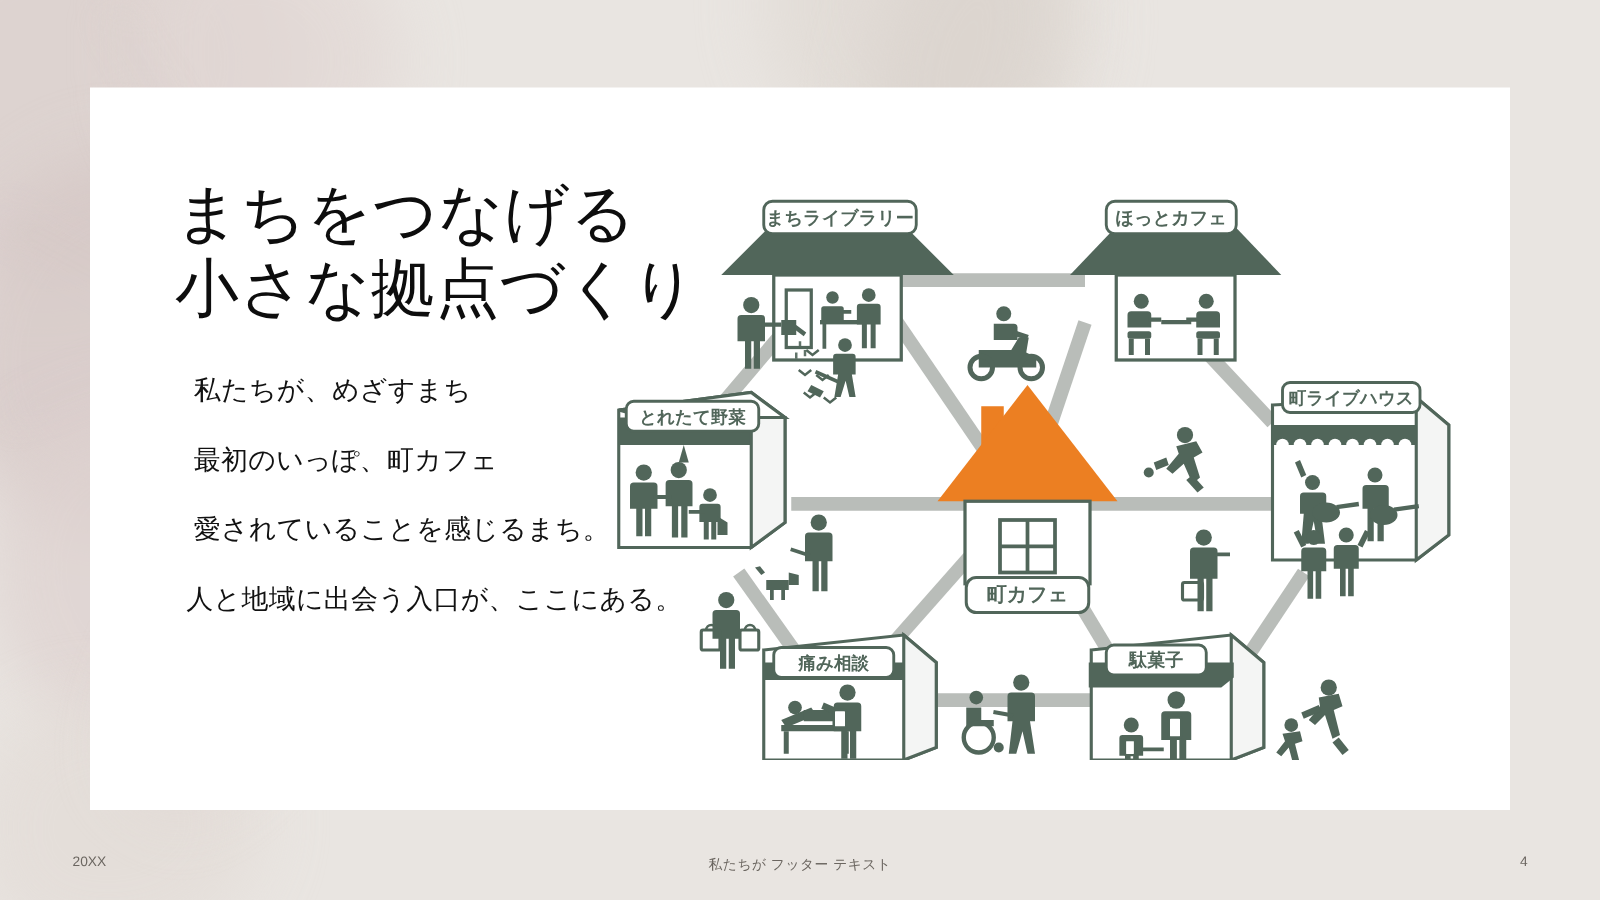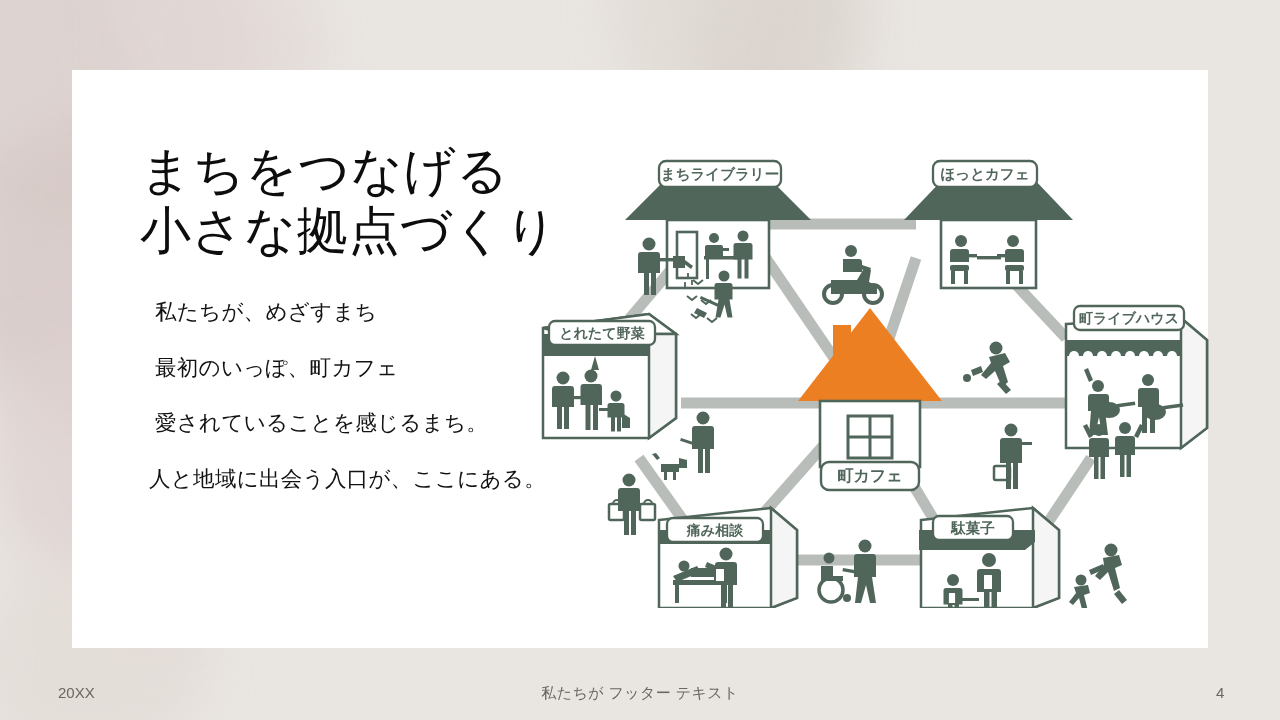--- a/index.html
+++ b/index.html
@@ -38,26 +38,26 @@
 
   
   #body-list{position:absolute;left:155px;top:302px;width:440px;}
   #body-list .bline{
     font-size:21.5px;color:#121212;line-height:1;
     margin-bottom:34px;letter-spacing:.3px;white-space:nowrap;
   }
   #body-list .bline:last-child{margin-bottom:16px;margin-left:-6px;}
 
   
-  #diagram{position:absolute;left:521px;top:128px;width:700px;height:480px;}
+  #diagram{position:absolute;left:473px;top:128px;width:700px;height:480px;}
   #diagram svg{display:block;width:700px;height:480px;}
 
   
   #footer{position:absolute;left:0;top:672px;width:1280px;height:40px;}
-  #footer .f{position:absolute;font-size:15px;color:#6b6660;top:12px;}
+  #footer .f{position:absolute;font-size:11px;color:#6b6660;top:12px;}
   #footer .fdate{left:58px;}
   #footer .ftext{left:50%;transform:translateX(-50%);letter-spacing:.4px;}
   #footer .fpage{left:1216px;}
 </style>
 </head>
 <body>
 
 <div id="bg">
   <div class="blob b1"></div>
   <div class="blob b2"></div>

